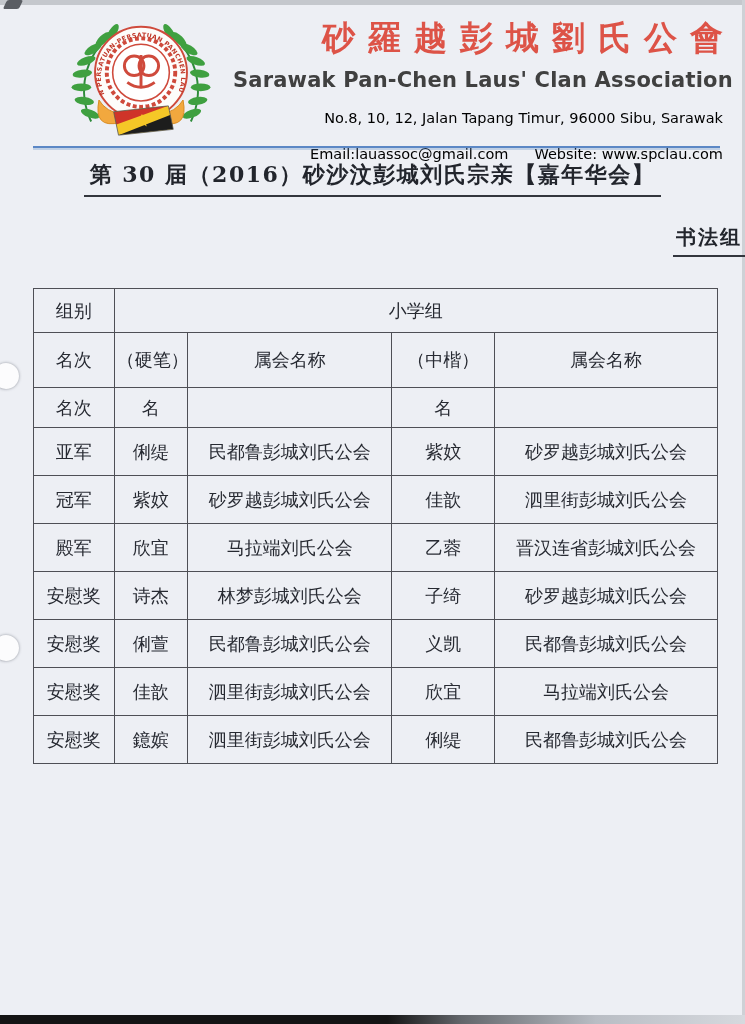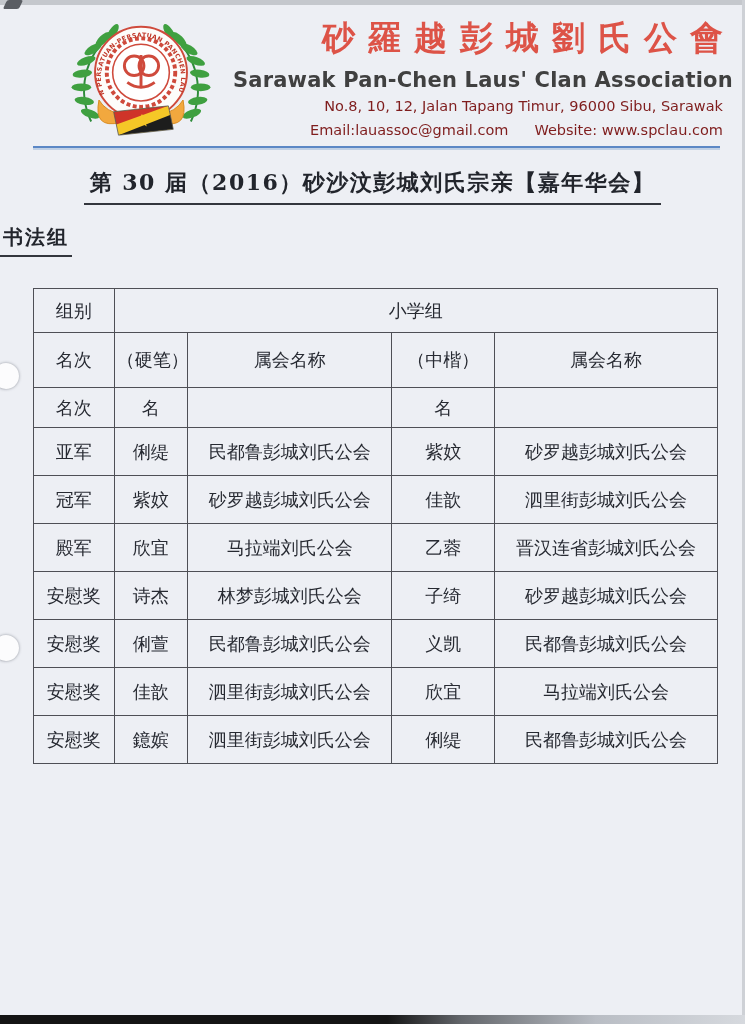--- a/index.html
+++ b/index.html
@@ -19,31 +19,31 @@
   .hole{position:absolute;left:-7px;width:26px;height:26px;border-radius:50%;
     background:#fcfcfd;box-shadow:0 0 3px rgba(120,125,135,.8);}
   .hole.h1{top:363px;} .hole.h2{top:635px;}
 
   
   .logo{position:absolute;left:57px;top:12px;}
   .head-text{position:absolute;left:233px;top:16px;width:490px;text-align:right;}
   .zh-title{font-family:"DejaVu Serif", serif;font-size:33px;font-weight:bold;color:#dd5347;
     letter-spacing:13px;margin-right:-13px;white-space:nowrap;}
   .en-title{font-size:21px;font-weight:bold;color:#404040;margin-top:7px;letter-spacing:.2px;white-space:nowrap;}
-  .addr{color:#7f1d1d;font-size:14.5px;line-height:19px;margin-top:5px;white-space:nowrap;}
+  .addr{color:#000000;font-size:14.5px;line-height:19px;margin-top:17px;white-space:nowrap;}
   .addr .gap{display:inline-block;width:34px;}
   .addr .gap2{display:inline-block;width:26px;}
   .rule{position:absolute;left:33px;top:146px;width:687px;height:2px;background:#5b87c5;
     box-shadow:0 2px 0 rgba(91,135,197,.30);}
 
   
-  .doc-title{position:absolute;left:0;top:168px;width:745px;text-align:center;}
+  .doc-title{position:absolute;left:0;top:160px;width:745px;text-align:center;}
   .doc-title span{display:inline-block;font-family:"DejaVu Serif", serif;font-size:22px;font-weight:bold;
     color:#22252c;letter-spacing:1.5px;border-bottom:2px solid #33363d;padding:0 6px 5px 6px;}
-  .doc-subtitle{position:absolute;left:0;top:224px;width:745px;text-align:left;}
+  .doc-subtitle{position:absolute;left:0;top:224px;width:745px;text-align:right;}
   .doc-subtitle span{display:inline-block;font-family:"DejaVu Serif", serif;font-size:20px;font-weight:bold;
     color:#22252c;letter-spacing:2px;border-bottom:2px solid #33363d;padding:0 3px 4px 3px;}
 
   
   table.results{position:absolute;left:33px;top:288px;width:685px;border-collapse:collapse;
     table-layout:fixed;font-family:"DejaVu Serif", serif;color:#272a32;}
   table.results td{border:1.4px solid #4e4f55;text-align:center;vertical-align:middle;
     font-size:18px;padding:0 2px;overflow:hidden;white-space:nowrap;}
   tr.r-group{height:44px;} tr.r-head{height:55px;} tr.r-sub{height:40px;} tr.r-data{height:48px;}
 </style>

